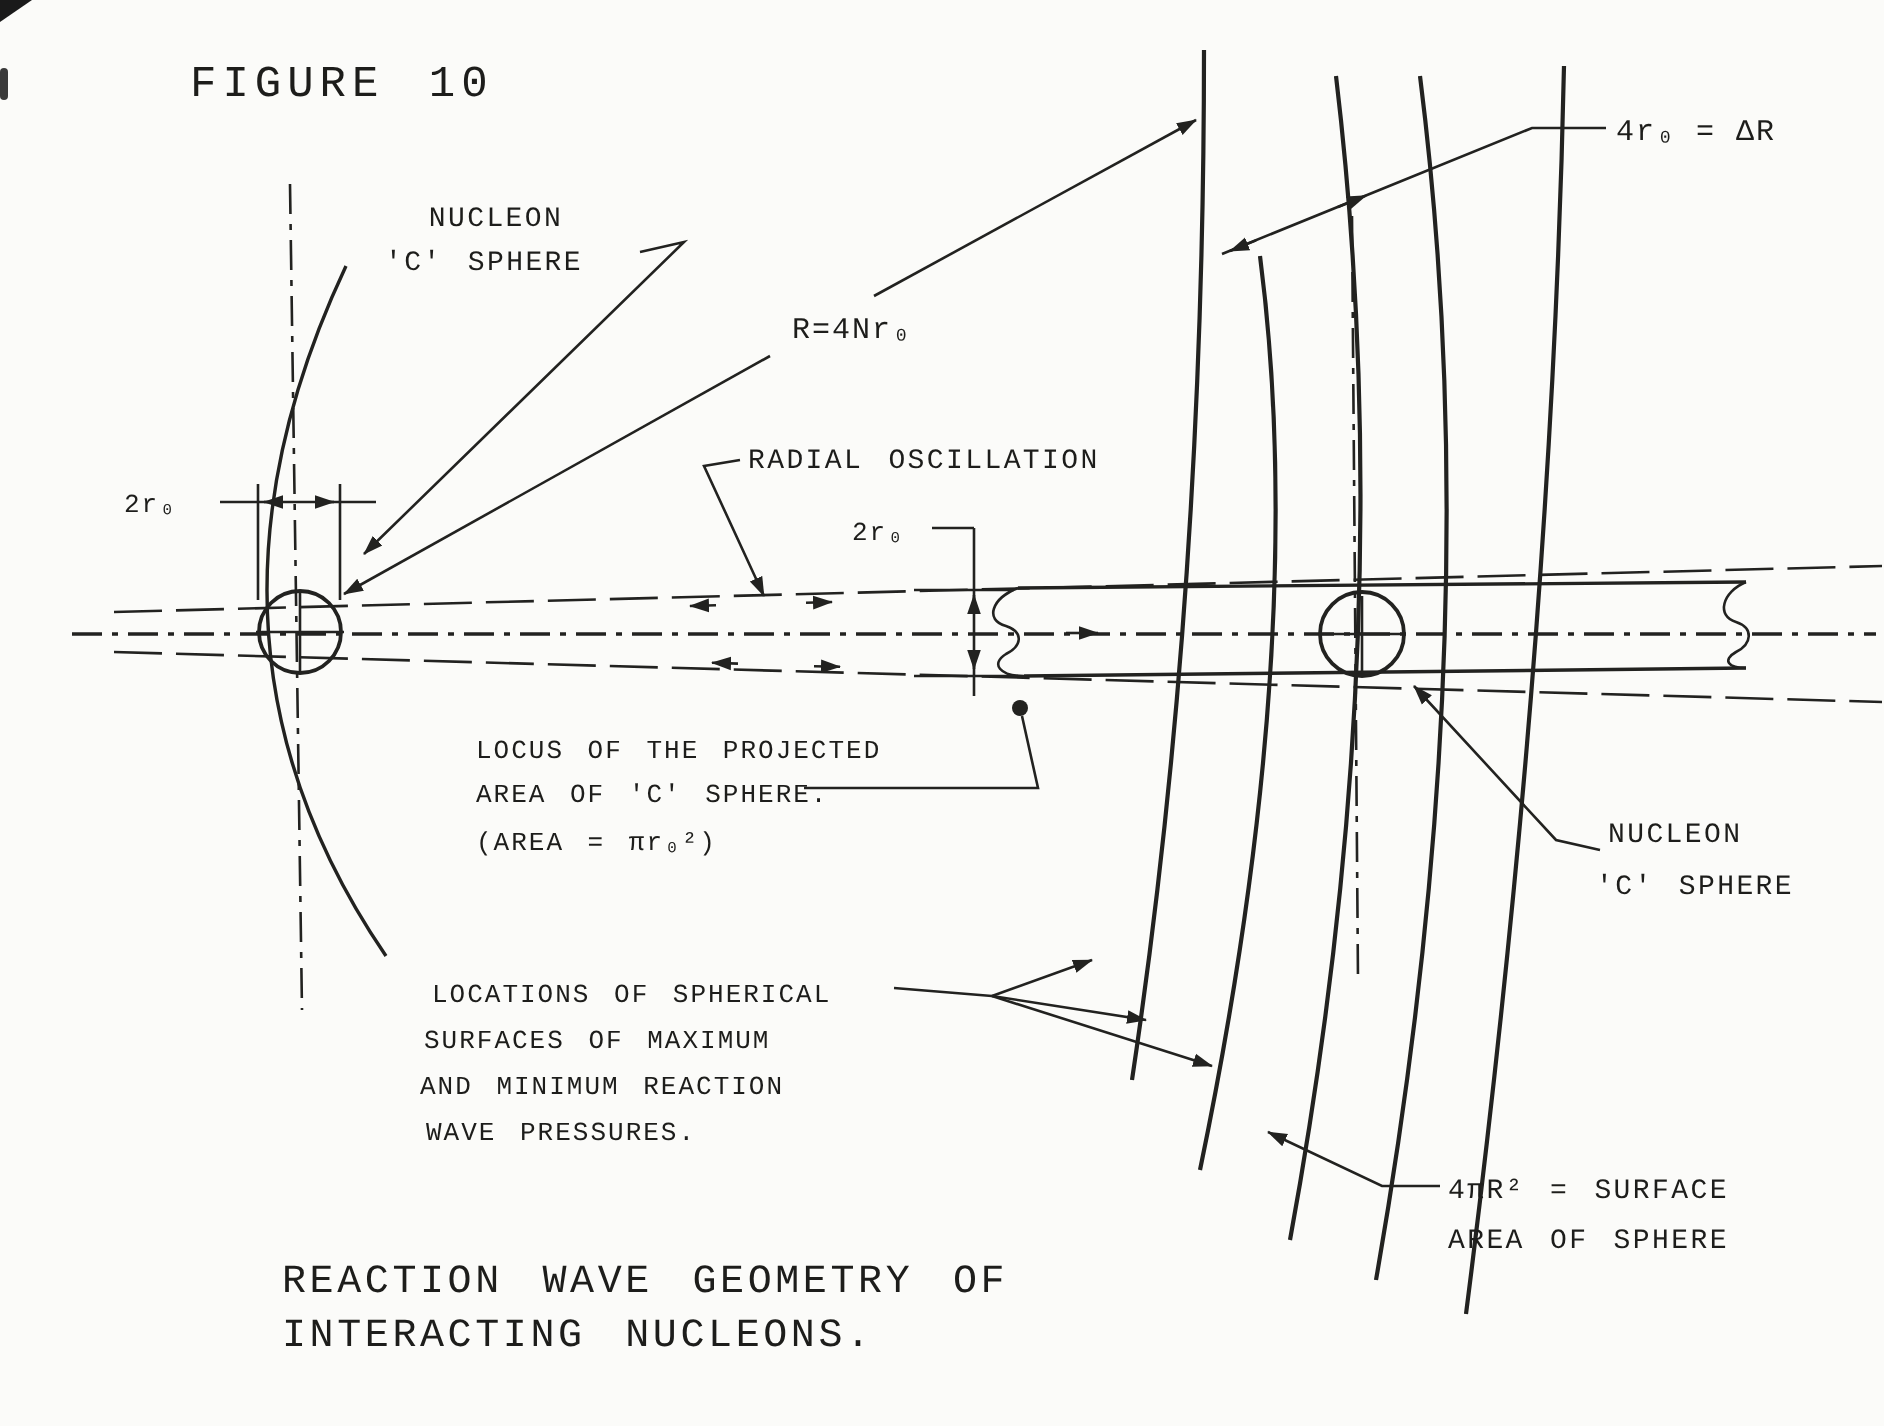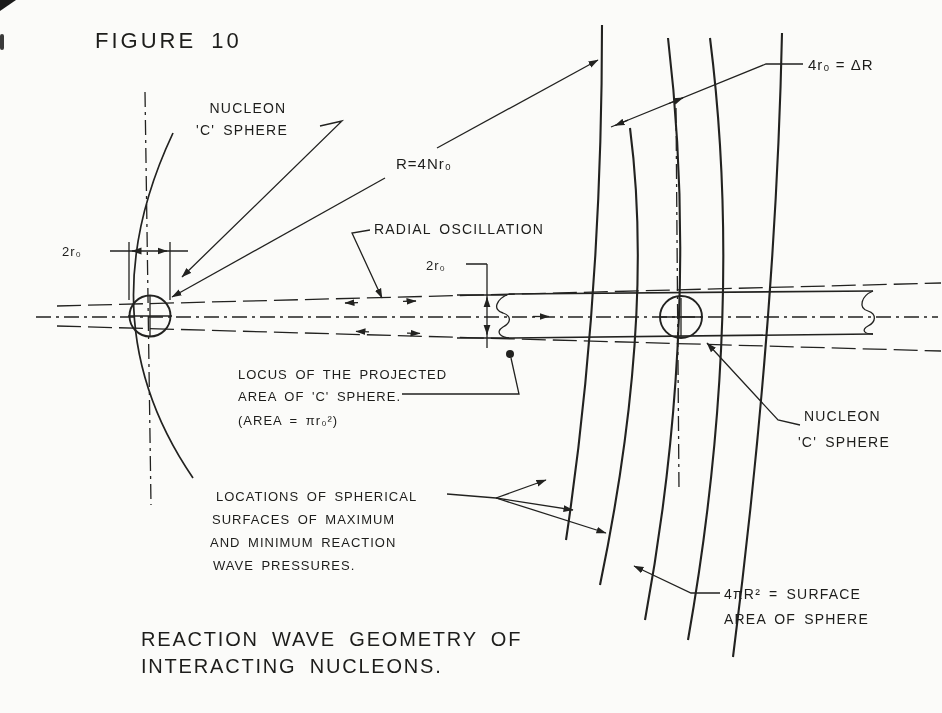--- a/index.html
+++ b/index.html
@@ -1,19 +1,19 @@
 <!DOCTYPE html>
 <html><head>
 <meta charset="utf-8">
 <style>
   html,body { margin:0; padding:0; background:#e8e8e8; }
   .stage {
     position:relative; width:942px; height:713px;
     background:#fbfbf9; overflow:hidden;
-    font-family:Liberation Sans, sans-serif;
+    font-family:Liberation Mono, monospace;
   }
   svg { position:absolute; left:0; top:0; }
   .ink   { stroke:#222220; fill:none; }
   .thin  { stroke-width:1.3; }
   .mid   { stroke-width:1.7; }
   .thick { stroke-width:2.1; }
   .dashdot { stroke-dasharray:15 5 3 5; }
   .longdash { stroke-dasharray:24 7; }
   text { fill:#1d1d1b; }
   .lbl     { font-size:14px;   font-weight:500; letter-spacing:1.2px; word-spacing:3px; }

